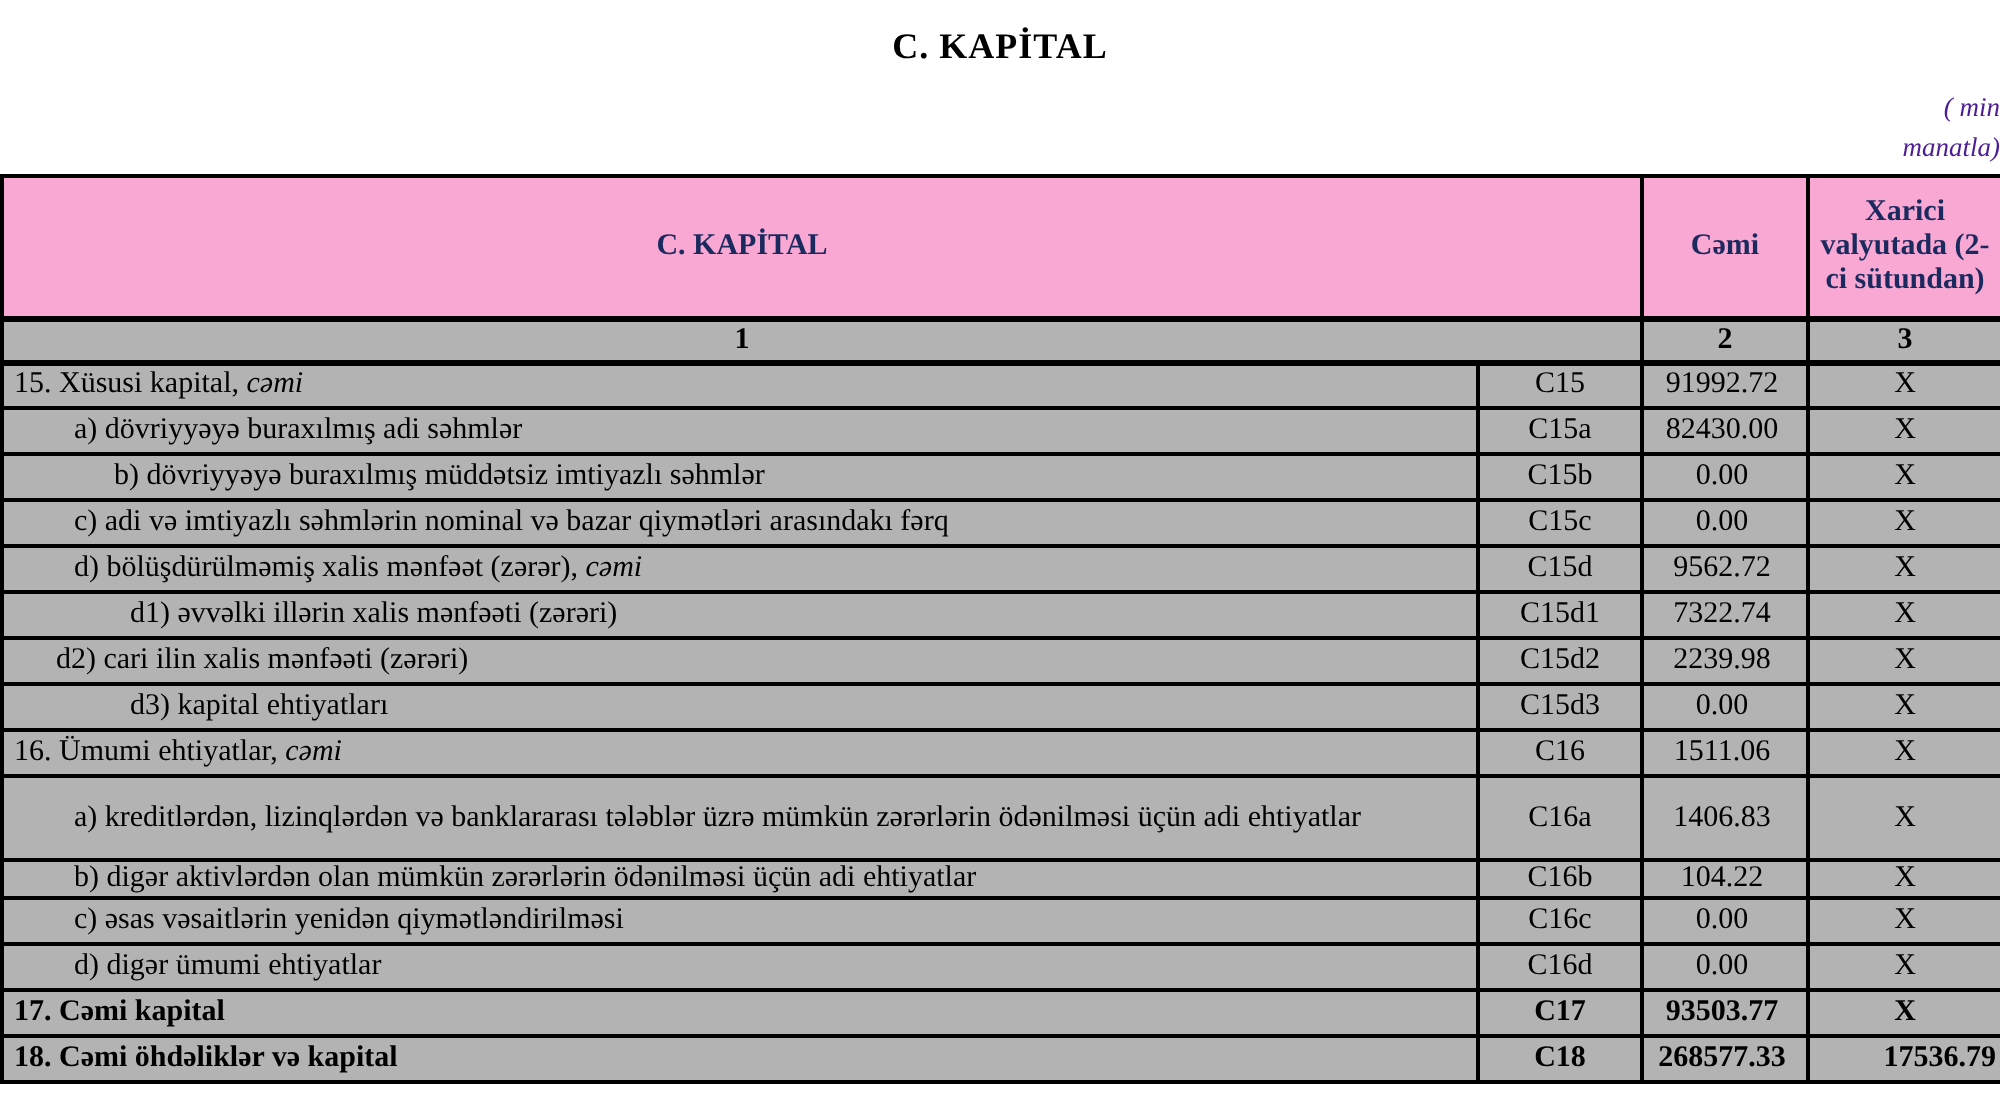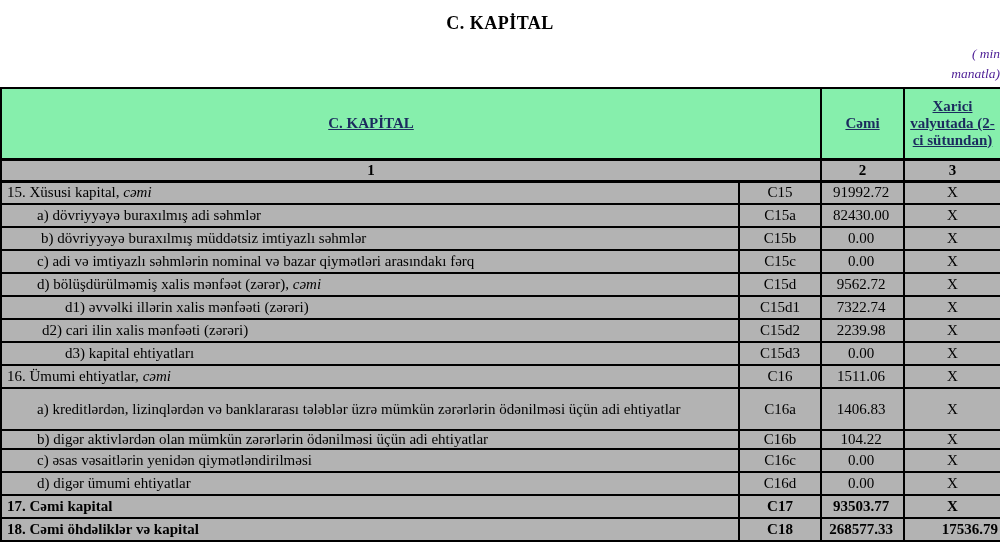--- a/index.html
+++ b/index.html
@@ -36,26 +36,25 @@
     background: #b3b3b3;
   }
   table.capital-table td, table.capital-table th {
     border: 2px solid #000000;
     vertical-align: middle;
     font-size: 15px;
     color: #000000;
   }
   tr.header-row { height: 71px; }
   tr.header-row th {
-    background: #86efac;
+    background: #f9a8d4;
     color: #1b2a5e;
     font-weight: bold;
     text-align: center;
     border-bottom: 3px solid #000000;
-    text-decoration: underline;
   }
   th.h-label { padding-right: 80px; font-size: 15px; }
   th.h-foreign { font-size: 14px; line-height: 17px; padding: 0 2px; }
   tr.index-row { height: 22px; }
   tr.index-row td {
     background: #b3b3b3;
     font-weight: bold;
     text-align: center;
     border-bottom: 3px solid #000000;
   }
@@ -107,21 +106,21 @@
         <td class="c-total">91992.72</td>
         <td class="c-foreign">X</td>
       </tr>
       <tr class="body-row">
         <td class="c-label" style="padding-left: 35px;"><span>a) dövriyyəyə buraxılmış adi səhmlər</span></td>
         <td class="c-code">C15a</td>
         <td class="c-total">82430.00</td>
         <td class="c-foreign">X</td>
       </tr>
       <tr class="body-row">
-        <td class="c-label" style="padding-left: 39px; margin-left: 32px;"><span>b) dövriyyəyə buraxılmış müddətsiz imtiyazlı səhmlər</span></td>
+        <td class="c-label" style="padding-left: 55px; margin-left: 32px;"><span>b) dövriyyəyə buraxılmış müddətsiz imtiyazlı səhmlər</span></td>
         <td class="c-code">C15b</td>
         <td class="c-total">0.00</td>
         <td class="c-foreign">X</td>
       </tr>
       <tr class="body-row">
         <td class="c-label" style="padding-left: 35px;"><span>c) adi və imtiyazlı səhmlərin nominal və bazar qiymətləri arasındakı fərq</span></td>
         <td class="c-code">C15c</td>
         <td class="c-total">0.00</td>
         <td class="c-foreign">X</td>
       </tr>
@@ -131,21 +130,21 @@
         <td class="c-total">9562.72</td>
         <td class="c-foreign">X</td>
       </tr>
       <tr class="body-row">
         <td class="c-label" style="padding-left: 63px;"><span>d1) əvvəlki illərin xalis mənfəəti (zərəri)</span></td>
         <td class="c-code">C15d1</td>
         <td class="c-total">7322.74</td>
         <td class="c-foreign">X</td>
       </tr>
       <tr class="body-row">
-        <td class="c-label" style="padding-left: 40px;"><span>d2) cari ilin xalis mənfəəti (zərəri)</span></td>
+        <td class="c-label" style="padding-left: 26px;"><span>d2) cari ilin xalis mənfəəti (zərəri)</span></td>
         <td class="c-code">C15d2</td>
         <td class="c-total">2239.98</td>
         <td class="c-foreign">X</td>
       </tr>
       <tr class="body-row">
         <td class="c-label" style="padding-left: 63px;"><span>d3) kapital ehtiyatları</span></td>
         <td class="c-code">C15d3</td>
         <td class="c-total">0.00</td>
         <td class="c-foreign">X</td>
       </tr>

